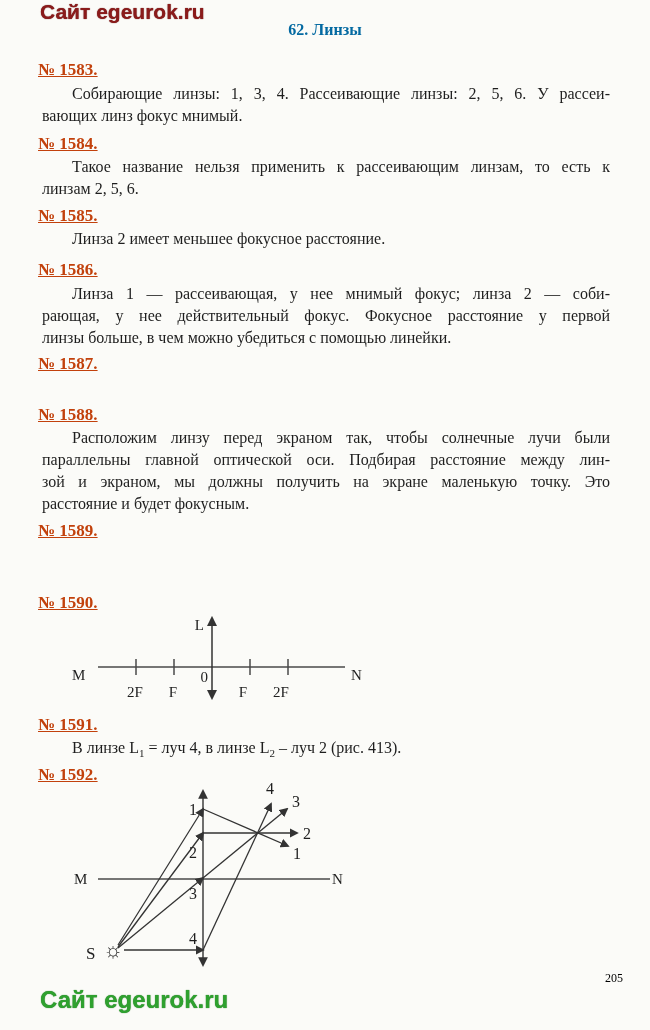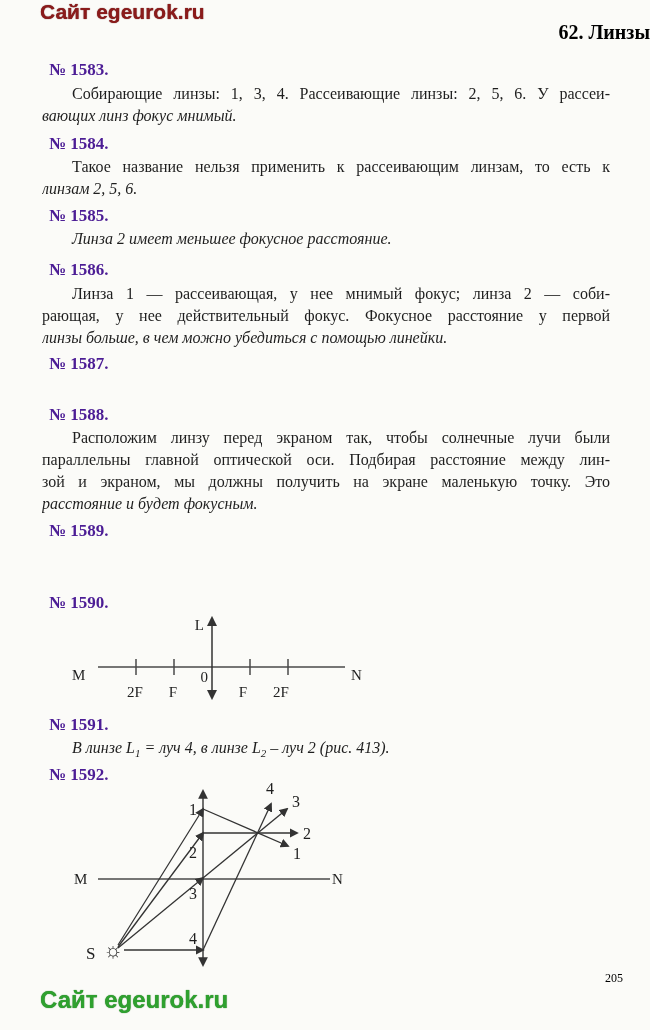--- a/index.html
+++ b/index.html
@@ -2,26 +2,26 @@
 <html><head>
 <meta charset="utf-8">
 <style>
   html,body{margin:0;padding:0;background:#ddd;}
   .page{position:relative;width:650px;height:1030px;margin:0 auto;background:#fbfbf8;
         font-family:"Liberation Serif","DejaVu Serif",serif;color:#1e1e1e;overflow:hidden;}
   .site-mark{position:absolute;width:100%;
         font-family:"Liberation Sans","DejaVu Sans",sans-serif;font-weight:bold;padding-left:40px;}
   .site-top{top:0;font-size:21px;color:#8b1b1b;text-shadow:0 0 1px #5e0f0f;}
   .site-bottom{top:986px;font-size:24px;color:#2fa12f;text-shadow:0 0 1px #176e17;}
-  .page-title{position:absolute;top:21px;left:0;width:100%;text-align:right;
-        font-weight:bold;font-size:20px;color:#000000;}
-  .prob-head{position:absolute;left:49px;font-weight:bold;font-size:17px;color:#4c1d95;}
+  .page-title{position:absolute;top:21px;left:0;width:100%;text-align:center;
+        font-weight:bold;font-size:16px;color:#0369a1;}
+  .prob-head{position:absolute;left:38px;font-weight:bold;font-size:17px;color:#c2410c;text-decoration:underline;}
   .para{position:absolute;left:42px;width:568px;font-size:16px;line-height:22px;}
   .pline{text-align:justify;text-align-last:justify;height:22px;overflow:hidden;}
-  .pline.end{text-align-last:left;font-style:italic;}
+  .pline.end{text-align-last:left;}
   .pline.ind{text-indent:30px;}
   .pagenum{position:absolute;top:971px;right:27px;font-size:12px;color:#000000;}
   .svgfig{position:absolute;}
   .svgfig text{font-family:"Liberation Serif","DejaVu Serif",serif;fill:#1e1e1e;}
   sub{font-size:11px;}
 </style>
 </head>
 <body>
 
 <div class="page">

